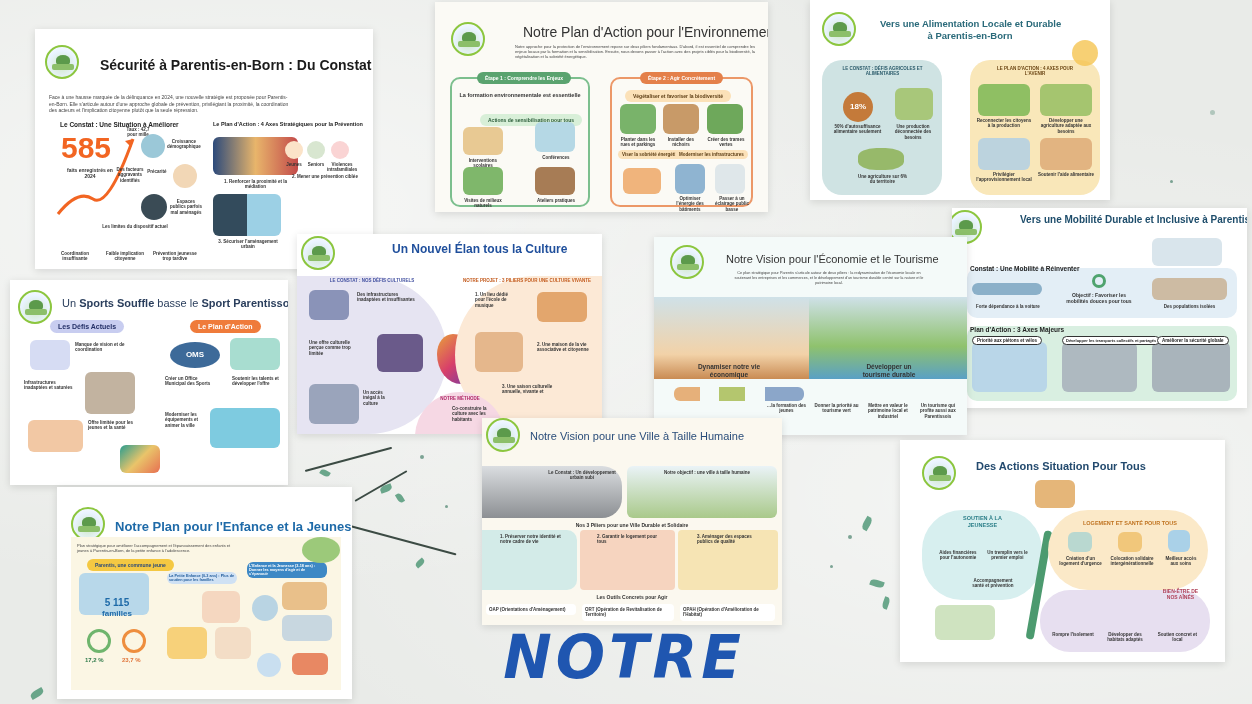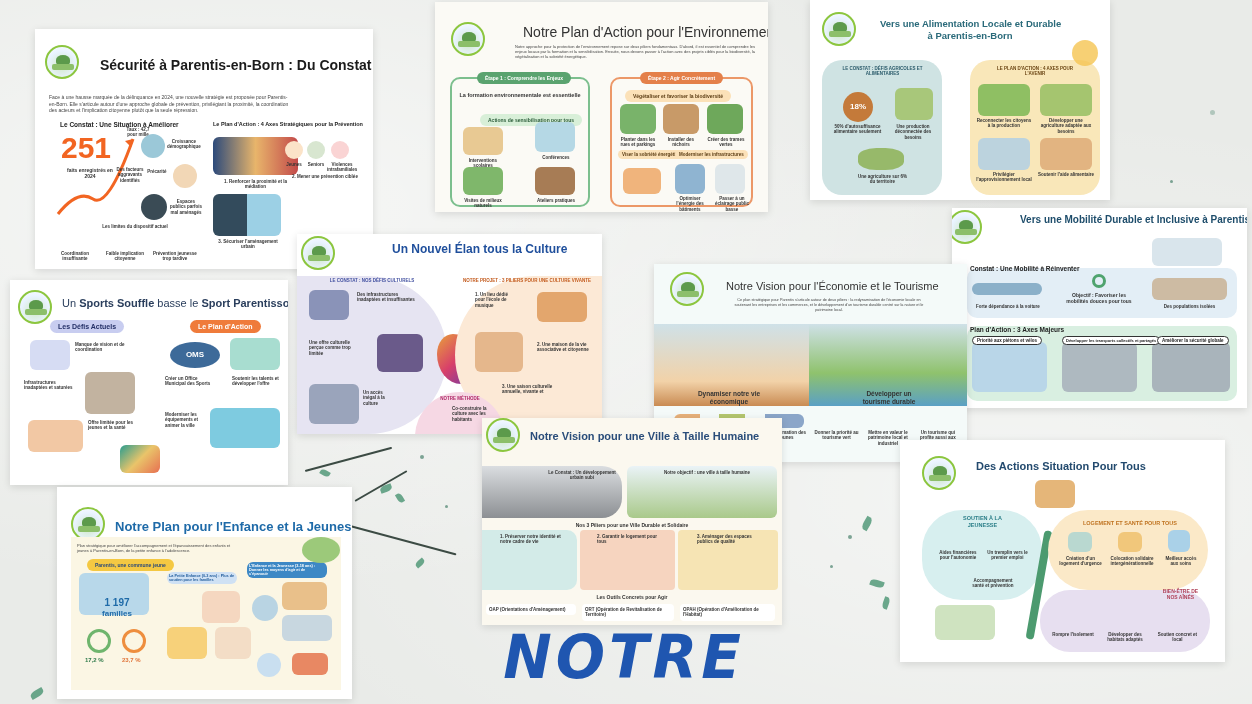--- a/index.html
+++ b/index.html
@@ -85,21 +85,21 @@
   <div class="branch" style="left:305px;top:470px;width:90px;transform:rotate(-15deg)"></div>
   <div class="branch" style="left:350px;top:525px;width:110px;transform:rotate(15deg)"></div>
   <div class="branch" style="left:355px;top:500px;width:60px;transform:rotate(-30deg)"></div>
 </div>
 
 <div class="card" style="left:35px;top:29px;width:338px;height:240px;">
   <div class="logo" style="left:10px;top:16px;"></div>
   <div class="title" style="left:65px;top:28px;font-size:14px;color:#1b1b1b;">Sécurité à Parentis-en-Born : Du Constat à l'Action</div>
   <div class="body-text" style="left:14px;top:65px;width:240px;">Face à une hausse marquée de la délinquance en 2024, une nouvelle stratégie est proposée pour Parentis-en-Born. Elle s'articule autour d'une approche globale de prévention, privilégiant la proximité, la coordination des acteurs et l'implication citoyenne plutôt que la seule répression.</div>
   <div class="section-label" style="left:25px;top:92px;">Le Constat : Une Situation à Améliorer</div>
-  <div style="position:absolute;left:26px;top:102px;font-size:30px;font-weight:bold;color:#f26522;">251</div>
+  <div style="position:absolute;left:26px;top:102px;font-size:30px;font-weight:bold;color:#f26522;">585</div>
   <div class="cap" style="left:30px;top:138px;width:50px;font-size:5px;">faits enregistrés en 2024</div>
   <svg style="position:absolute;left:18px;top:100px;" width="90" height="90" viewBox="0 0 90 90">
       <path d="M5 85 Q25 60 40 70 T80 10" stroke="#f26522" stroke-width="3" fill="none"></path>
       <path d="M80 10 l-8 2 l6 6 z" fill="#f26522"></path>
     </svg>
   <div class="cap" style="left:88px;top:98px;width:30px;">Taux : 42,7 pour mille</div>
   <div class="illus" style="left:106px;top:105px;width:24px;height:24px;border-radius:50%;background:#9bc8d8;"></div>
   <div class="illus" style="left:138px;top:135px;width:24px;height:24px;border-radius:50%;background:#f2d7b6;"></div>
   <div class="illus" style="left:106px;top:165px;width:26px;height:26px;border-radius:50%;background:#3a4b55;"></div>
   <div class="cap" style="left:78px;top:138px;width:34px;">Des facteurs aggravants identifiés</div>
@@ -244,38 +244,38 @@
   <div class="cap" style="left:178px;top:58px;width:42px;text-align:left;">1. Un lieu dédié pour l'école de musique</div>
   <div class="illus" style="left:240px;top:58px;width:50px;height:30px;background:#e3a66d;"></div>
   <div class="illus" style="left:178px;top:98px;width:48px;height:40px;background:#e5b78c;"></div>
   <div class="cap" style="left:240px;top:108px;width:55px;text-align:left;">2. Une maison de la vie associative et citoyenne</div>
   <div class="cap" style="left:205px;top:150px;width:60px;text-align:left;">3. Une saison culturelle annuelle, vivante et</div>
   <div class="panel" style="left:118px;top:158px;width:90px;height:60px;background:#f6d8e4;border-radius:45px 45px 0 0;"></div>
   <div class="cap" style="left:128px;top:162px;width:70px;color:#b02868;">NOTRE MÉTHODE</div>
   <div class="cap" style="left:155px;top:172px;width:45px;text-align:left;">Co-construire la culture avec les habitants</div>
 </div>
 
-<div class="card" style="left:654px;top:237px;width:313px;height:198px;background:#f4faf9;margin-top:27px;">
+<div class="card" style="left:654px;top:237px;width:313px;height:198px;background:#f4faf9;">
   <div class="logo" style="left:16px;top:8px;"></div>
   <div class="title" style="left:72px;top:16px;font-size:11px;font-weight:normal;color:#333;">Notre Vision pour l'Économie et le Tourisme</div>
   <div class="body-text" style="left:75px;top:34px;width:200px;font-size:3.8px;text-align:center;">Ce plan stratégique pour Parentis s'articule autour de deux piliers : la redynamisation de l'économie locale en soutenant les entreprises et les commerces, et le développement d'un tourisme durable centré sur la nature et le patrimoine local.</div>
   <div class="illus" style="left:0;top:60px;width:155px;height:82px;background:linear-gradient(180deg,#cfe1e8,#f2d2a8 70%,#c98b53);border-radius:0;"></div>
   <div class="illus" style="left:155px;top:60px;width:158px;height:82px;background:linear-gradient(180deg,#cfe1e8,#8fc26d 60%,#5aa0c5);border-radius:0;"></div>
   <div class="cap" style="left:40px;top:126px;width:70px;font-size:6.5px;">Dynamiser notre vie économique</div>
   <div class="cap" style="left:200px;top:126px;width:70px;font-size:6.5px;">Développer un tourisme durable</div>
   <div class="illus" style="left:20px;top:150px;width:130px;height:14px;background:linear-gradient(90deg,#e6b07a 0 20%,transparent 20% 35%,#b4c66e 35% 55%,transparent 55% 70%,#8ba6c9 70%);"></div>
   <div class="cap" style="left:110px;top:166px;width:45px;">…la formation des jeunes</div>
   <div class="cap" style="left:160px;top:166px;width:45px;">Donner la priorité au tourisme vert</div>
   <div class="cap" style="left:210px;top:166px;width:48px;">Mettre en valeur le patrimoine local et industriel</div>
   <div class="cap" style="left:260px;top:166px;width:48px;">Un tourisme qui profite aussi aux Parentissois</div>
 </div>
 
 <div class="card" style="left:482px;top:418px;width:300px;height:207px;background:#fbf8ef;">
   <div class="logo" style="left:4px;top:0px;"></div>
-  <div class="title" style="left:48px;top:12px;font-size:11px;font-weight:bold;color:#2a4d7a;">Notre Vision pour une Ville à Taille Humaine</div>
+  <div class="title" style="left:48px;top:12px;font-size:11px;font-weight:normal;color:#2a4d7a;">Notre Vision pour une Ville à Taille Humaine</div>
   <div class="illus" style="left:0;top:48px;width:140px;height:52px;background:linear-gradient(180deg,#dadde0,#8c8f93);border-radius:0 20px 20px 0;"></div>
   <div class="cap" style="left:65px;top:52px;width:70px;">Le Constat : Un développement urbain subi</div>
   <div class="illus" style="left:145px;top:48px;width:150px;height:52px;background:linear-gradient(180deg,#eaf3f7,#a9c98a);"></div>
   <div class="cap" style="left:170px;top:52px;width:110px;">Notre objectif : une ville à taille humaine</div>
   <div class="cap" style="left:60px;top:104px;width:180px;font-size:5px;">Nos 3 Piliers pour une Ville Durable et Solidaire</div>
   <div class="panel" style="left:0;top:112px;width:95px;height:60px;background:#d3ebe8;border-radius:0 10px 10px 0;"></div>
   <div class="panel" style="left:98px;top:112px;width:95px;height:60px;background:#f6d4bf;border-radius:4px;"></div>
   <div class="panel" style="left:196px;top:112px;width:100px;height:60px;background:#f6e4b4;border-radius:4px;"></div>
   <div class="cap" style="left:18px;top:116px;width:70px;text-align:left;">1. Préserver notre identité et notre cadre de vie</div>
   <div class="cap" style="left:115px;top:116px;width:70px;text-align:left;">2. Garantir le logement pour tous</div>
@@ -312,21 +312,21 @@
   <div class="illus" style="left:35px;top:165px;width:60px;height:35px;background:#cfe3c0;"></div>
 </div>
 
 <div class="card" style="left:57px;top:487px;width:295px;height:212px;">
   <div class="logo" style="left:14px;top:20px;"></div>
   <div class="title" style="left:58px;top:32px;font-size:13px;color:#1e6aa8;">Notre Plan pour l'Enfance et la Jeunesse</div>
   <div class="panel" style="left:14px;top:50px;width:270px;height:153px;background:#fbf6e4;border-radius:0;"></div>
   <div class="body-text" style="left:20px;top:56px;width:160px;font-size:4px;">Plan stratégique pour améliorer l'accompagnement et l'épanouissement des enfants et jeunes à Parentis-en-Born, de la petite enfance à l'adolescence.</div>
   <div class="pill" style="left:30px;top:72px;background:#f4c842;color:#2a4a7a;font-size:5px;">Parentis, une commune jeune</div>
   <div class="illus" style="left:22px;top:86px;width:70px;height:42px;background:#b8d8ea;"></div>
-  <div style="position:absolute;left:40px;top:110px;font-size:10px;font-weight:bold;color:#1e6aa8;width:40px;text-align:center;">1 197</div>
+  <div style="position:absolute;left:40px;top:110px;font-size:10px;font-weight:bold;color:#1e6aa8;width:40px;text-align:center;">5 115</div>
   <div style="position:absolute;left:40px;top:122px;font-size:8px;font-weight:bold;color:#1e6aa8;width:40px;text-align:center;">familles</div>
   <div class="illus" style="left:30px;top:142px;width:24px;height:24px;border-radius:50%;border:3px solid #6fb56d;background:transparent;"></div>
   <div class="illus" style="left:65px;top:142px;width:24px;height:24px;border-radius:50%;border:3px solid #ee8e3e;background:transparent;"></div>
   <div style="position:absolute;left:28px;top:170px;font-size:6px;font-weight:bold;color:#2f7a4a;">17,2 %</div>
   <div style="position:absolute;left:65px;top:170px;font-size:6px;font-weight:bold;color:#e0743a;">23,7 %</div>
   <div class="pill" style="left:110px;top:85px;background:#cfe1f4;color:#1e5a9a;font-size:3.8px;white-space:normal;width:70px;border-radius:6px;padding:2px;">La Petite Enfance (0-3 ans) : Plus de soutien pour les familles</div>
   <div class="illus" style="left:145px;top:104px;width:38px;height:32px;background:#f5d7c0;"></div>
   <div class="illus" style="left:110px;top:140px;width:40px;height:32px;background:#f7d17a;"></div>
   <div class="illus" style="left:158px;top:140px;width:36px;height:32px;background:#f3ddc6;"></div>
   <div class="pill" style="left:190px;top:75px;background:#3d88c5;color:#fff;font-size:3.8px;white-space:normal;width:80px;border-radius:6px;padding:2px;">L'Enfance et la Jeunesse (3-18 ans) : Donner les moyens d'agir et de s'épanouir</div>

